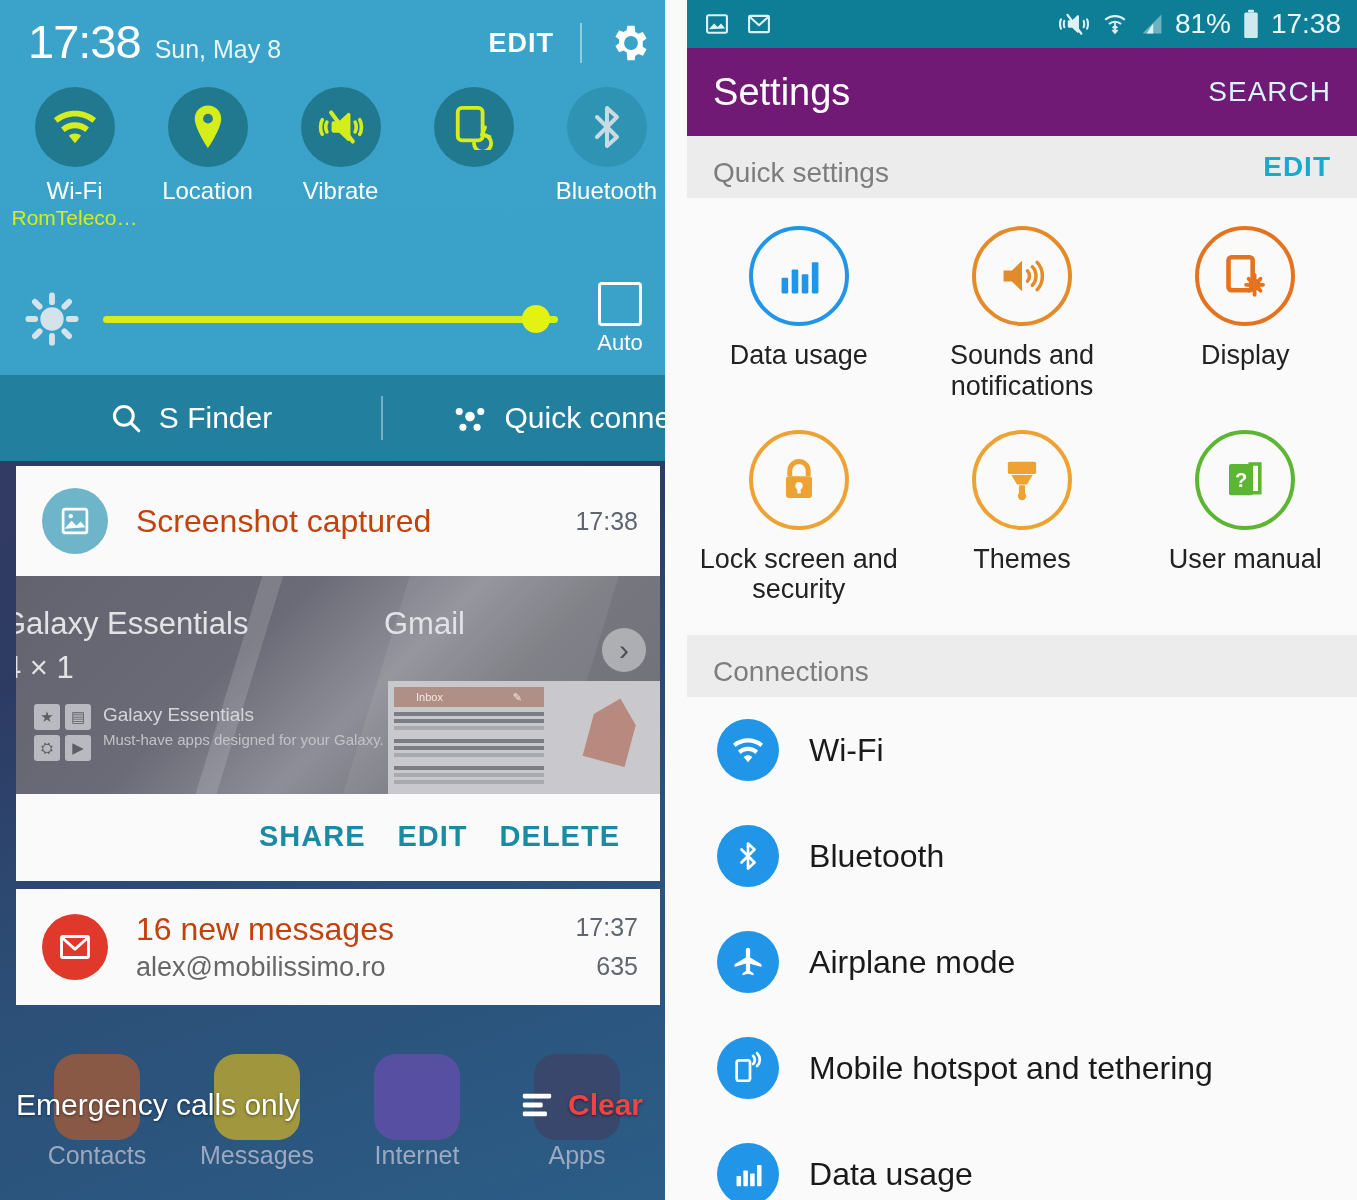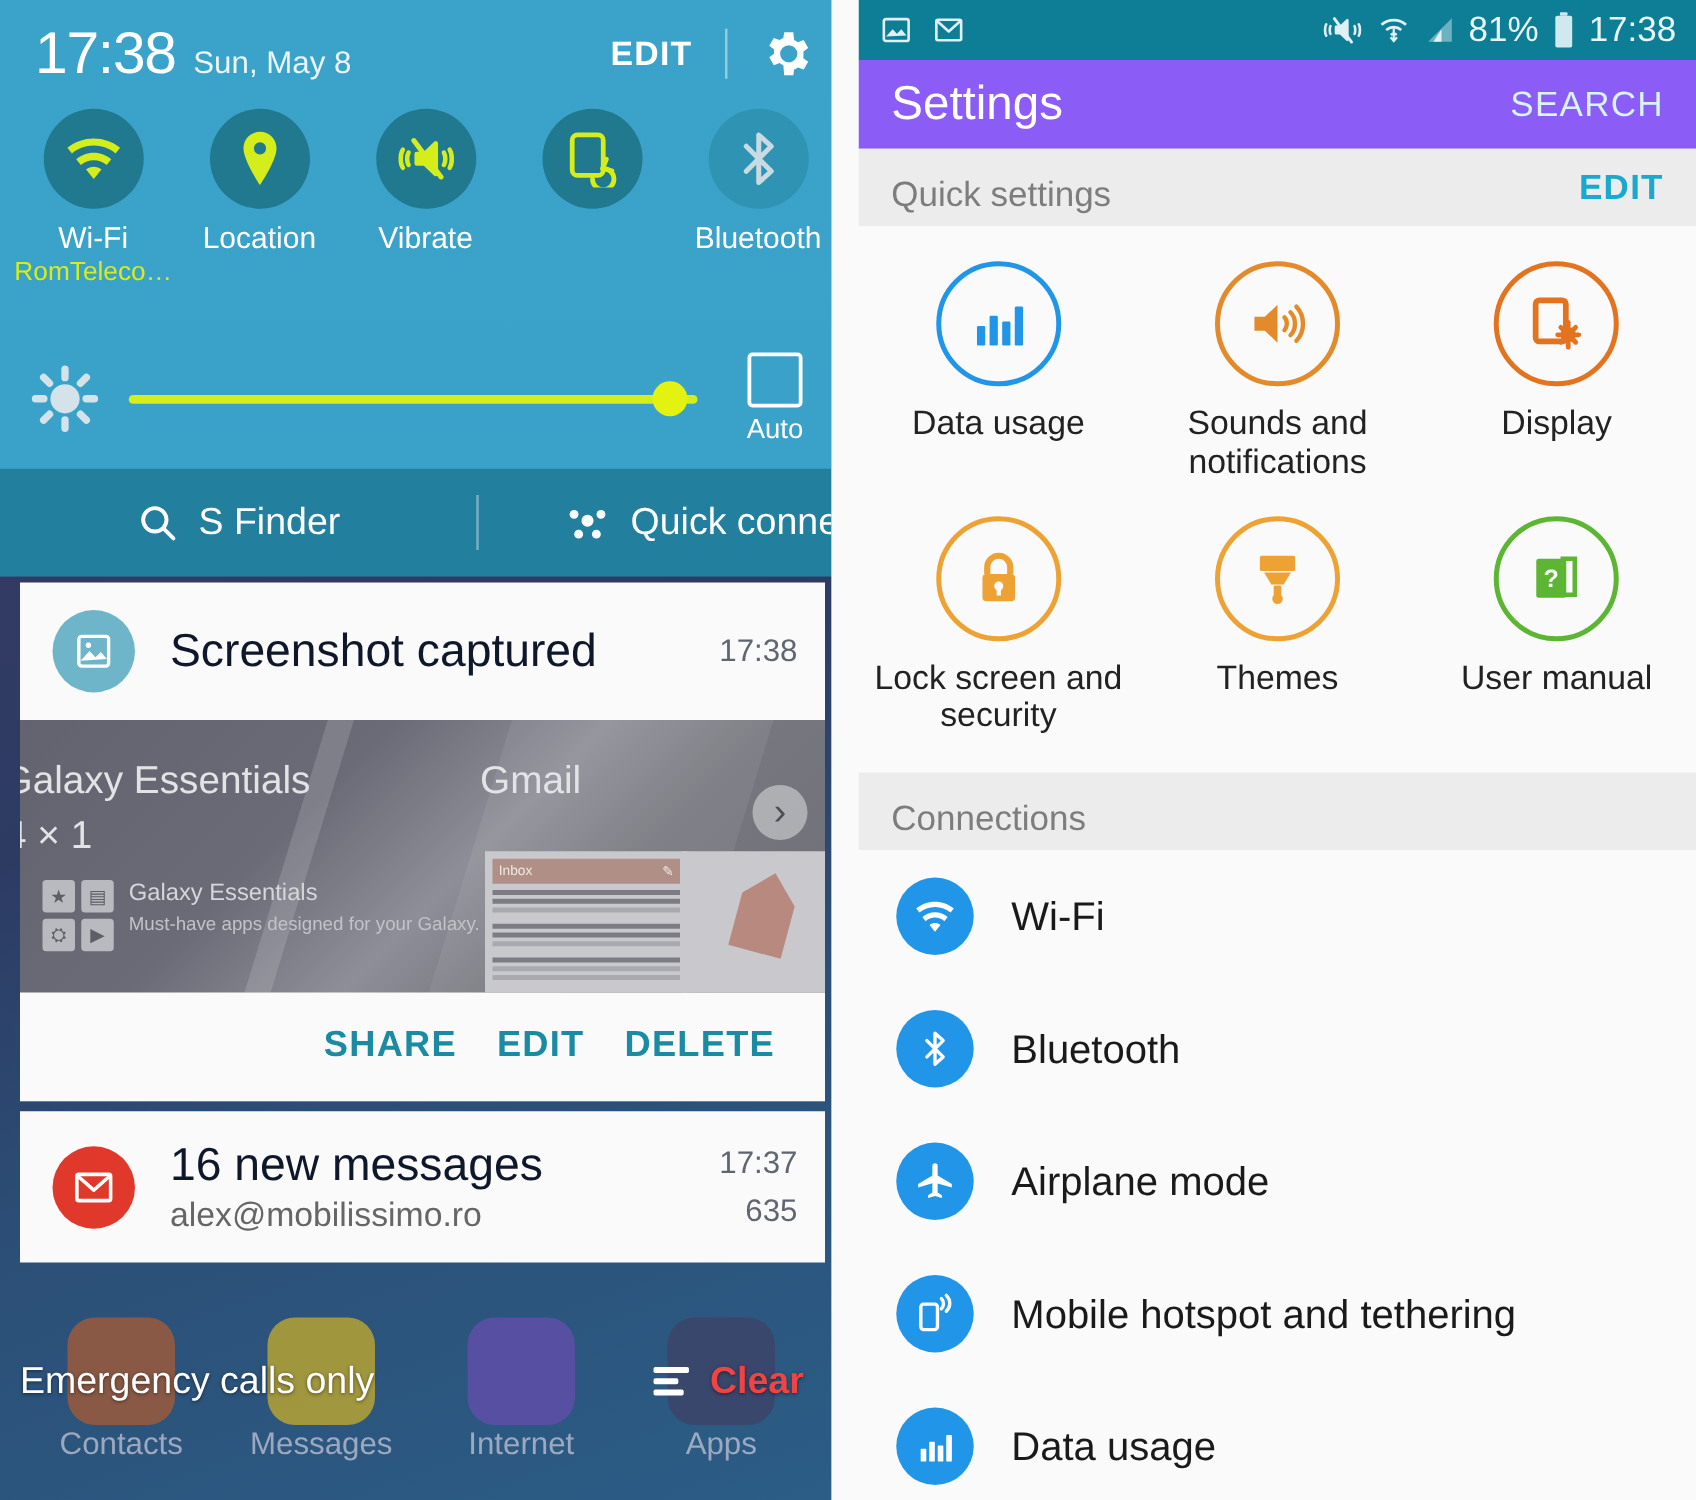--- a/index.html
+++ b/index.html
@@ -52,57 +52,57 @@
 
   
   .notifs{position:absolute;top:461px;left:0;width:676px;}
   .card{background:#fafafa;margin:0 16px 8px 16px;overflow:hidden;}
   .card.first{margin-top:5px;}
   .n-row{display:flex;align-items:center;padding:22px 22px 22px 26px;}
   .n-ic{width:66px;height:66px;border-radius:50%;display:flex;align-items:center;justify-content:center;flex:0 0 auto;}
   .n-ic.shot{background:#6fb5c9;}
   .n-ic.gmail{background:#e0392b;}
   .n-body{flex:1;margin-left:28px;}
-  .n-title{font-size:37px;color:#0f172a;}
+  .n-title{font-size:32px;color:#c2410c;}
   .n-sub{font-size:27px;color:#666;margin-top:4px;}
   .n-right{text-align:right;color:#5f6670;font-size:25px;}
   .n-right .r2{margin-top:10px;font-size:25px;}
 
   .bigpreview{height:218px;position:relative;overflow:hidden;
     background:linear-gradient(135deg,#62636e 0%,#6a6b76 35%,#8d8e97 55%,#77787f 70%,#6c6d76 100%);}
   .bp-diag{position:absolute;top:-40px;left:210px;width:20px;height:320px;background:rgba(255,255,255,.14);transform:rotate(17deg);}
   .bp-diag2{position:absolute;top:-40px;left:360px;width:200px;height:330px;background:rgba(255,255,255,.07);transform:rotate(17deg);}
   .bp-t1{position:absolute;left:-14px;top:30px;color:#e3e3e6;font-size:31px;}
   .bp-t2{position:absolute;left:-12px;top:74px;color:#e3e3e6;font-size:31px;}
   .bp-t3{position:absolute;left:368px;top:30px;color:#e3e3e6;font-size:31px;}
   .bp-ess{position:absolute;left:18px;top:128px;display:flex;gap:12px;align-items:flex-start;}
   .bp-grid{display:grid;grid-template-columns:26px 26px;grid-gap:5px;}
   .bp-sq{width:26px;height:26px;background:#b9babf;border-radius:3px;display:flex;align-items:center;justify-content:center;font-size:15px;color:#5d5e66;}
   .bp-tx1{color:#d5d6da;font-size:19px;}
   .bp-tx2{color:#c2c3c8;font-size:15px;margin-top:5px;}
   .bp-gm{position:absolute;left:372px;top:105px;width:150px;height:120px;background:#c9c9cd;padding:6px;}
-  .bp-gm-h{height:20px;background:#b09086;display:flex;align-items:center;justify-content:space-between;padding:0 5px;color:#efe7e3;font-size:11px;}
+  .bp-gm-h{height:20px;background:#b09086;display:flex;align-items:center;justify-content:space-between;padding:0 22px;color:#efe7e3;font-size:11px;}
   .bp-gm-r{margin-top:5px;}
   .bp-ln{height:4px;background:#7c7c84;margin-bottom:3px;}
   .bp-ln.s{background:#a9a9b0;}
   .bp-tag{position:absolute;left:530px;top:105px;width:130px;height:120px;background:#c9c9cd;display:flex;align-items:center;justify-content:center;}
   .bp-arrow{position:absolute;right:14px;top:52px;width:44px;height:44px;border-radius:50%;
             background:rgba(255,255,255,.42);color:#4d4e56;display:flex;align-items:center;justify-content:center;font-size:30px;}
   .actions{display:flex;justify-content:flex-end;gap:0;padding:26px 24px 28px 0;background:#fafafa;}
   .act{color:#1a8ba3;font-size:29px;font-weight:bold;letter-spacing:1px;padding:0 16px;}
 
   .emerg{position:absolute;left:16px;bottom:78px;color:#fff;font-size:30px;text-shadow:0 1px 3px rgba(0,0,0,.5);}
   .clearbtn{position:absolute;right:22px;bottom:78px;display:flex;align-items:center;gap:14px;color:#ef4444;font-size:30px;font-weight:bold;text-shadow:0 1px 3px rgba(0,0,0,.5);}
 
   
   .right{position:relative;width:681px;height:1200px;background:#fafafa;overflow:hidden;padding-left:22px;}
   .statusbar{height:48px;background:#0d7e96;display:flex;align-items:center;padding:0 16px;color:#dff1f5;}
   .sb-left{display:flex;gap:14px;align-items:center;}
   .sb-right{margin-left:auto;display:flex;gap:10px;align-items:center;font-size:28px;color:#eaf7fa;}
-  .appbar{height:71px;background:#8b5cf6;display:flex;align-items:center;padding:0 26px;}
+  .appbar{height:88px;background:#701a75;display:flex;align-items:center;padding:0 26px;}
   .appbar-title{color:#fff;font-size:38px;}
   .appbar-search{margin-left:auto;color:#d7f4ff;font-size:28px;letter-spacing:1px;}
   .sec{height:62px;background:#ececec;display:flex;align-items:center;padding:0 26px;}
   .sec-t{color:#7d7d7d;font-size:28px;margin-top:12px;}
   .sec-edit{margin-left:auto;color:#19a9cf;font-size:28px;font-weight:bold;letter-spacing:1px;}
   .qgrid{display:grid;grid-template-columns:repeat(3,1fr);padding:16px 0 14px 0;background:#fafafa;}
   .qcell{text-align:center;padding:12px 4px 16px 4px;}
   .qcirc{width:92px;height:92px;border-radius:50%;border:4px solid #e38b2a;margin:0 auto;
          display:flex;align-items:center;justify-content:center;background:#fafafa;}
   .qlbl{margin-top:14px;font-size:27px;color:#222;line-height:1.14;}

